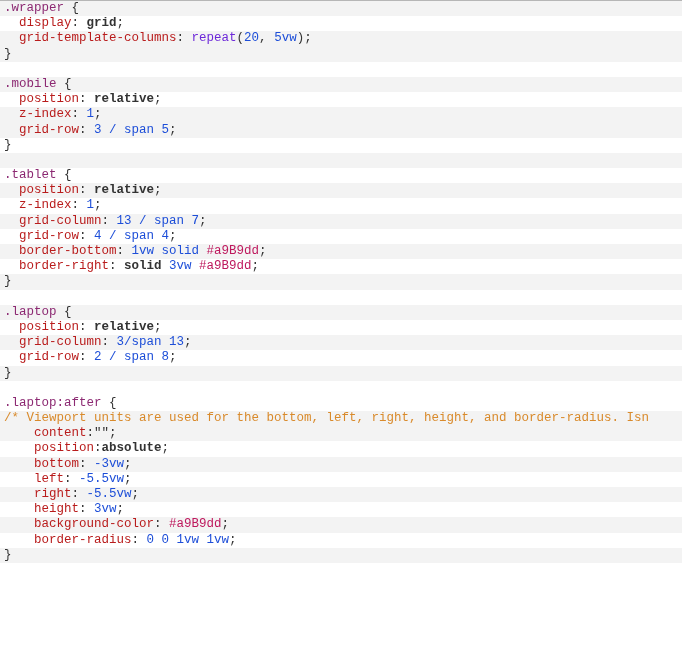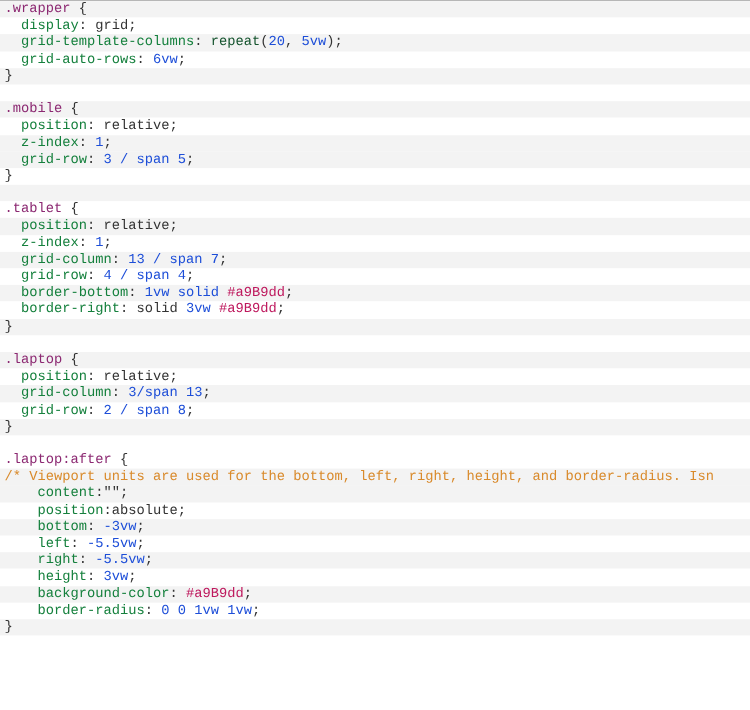--- a/index.html
+++ b/index.html
@@ -23,37 +23,36 @@
     height: 15.2px;
     padding-left: 4px;
   }
   .line.odd {
     background: #f3f3f3;
   }
   .line.even {
     background: #ffffff;
   }
   .selector   { color: #8c2972; }
-  .prop       { color: #15803d; margin-top: 32px; }
-  .value      { color: #333333; }
-  .func       { color: #14532d; }
+  .prop       { color: #b91c1c; margin-top: 32px; }
+  .value      { color: #333333; font-weight: bold; }
+  .func       { color: #6d28d9; }
   .num        { color: #1d4ed8; }
   .hex        { color: #be185d; }
   .punc       { color: #333333; }
   .comment    { color: #d98a2b; }
   .str        { color: #333333; }
 </style>
 </head>
 <body>
 
 <div class="editor" id="editor">
     <div class="line odd"><span class="selector">.wrapper</span><span class="punc"> {</span></div>
     <div class="line even"><span class="punc">  </span><span class="prop">display</span><span class="punc">: </span><span class="value">grid</span><span class="punc">;</span></div>
     <div class="line odd"><span class="punc">  </span><span class="prop">grid-template-columns</span><span class="punc">: </span><span class="func">repeat</span><span class="punc">(</span><span class="num">20</span><span class="punc">, </span><span class="num">5vw</span><span class="punc">);</span></div>
-    <div class="line even"><span class="punc">  </span><span class="prop">grid-auto-rows</span><span class="punc">: </span><span class="num">6vw</span><span class="punc">;</span></div>
     <div class="line odd"><span class="punc">}</span></div>
     <div class="line even">&nbsp;</div>
     <div class="line odd"><span class="selector">.mobile</span><span class="punc"> {</span></div>
     <div class="line even"><span class="punc">  </span><span class="prop">position</span><span class="punc">: </span><span class="value">relative</span><span class="punc">;</span></div>
     <div class="line odd"><span class="punc">  </span><span class="prop">z-index</span><span class="punc">: </span><span class="num">1</span><span class="punc">;</span></div>
     <div class="line odd"><span class="punc">  </span><span class="prop">grid-row</span><span class="punc">: </span><span class="num">3 / span 5</span><span class="punc">;</span></div>
     <div class="line even"><span class="punc">}</span></div>
     <div class="line odd">&nbsp;</div>
     <div class="line even"><span class="selector">.tablet</span><span class="punc"> {</span></div>
     <div class="line odd"><span class="punc">  </span><span class="prop">position</span><span class="punc">: </span><span class="value">relative</span><span class="punc">;</span></div>

